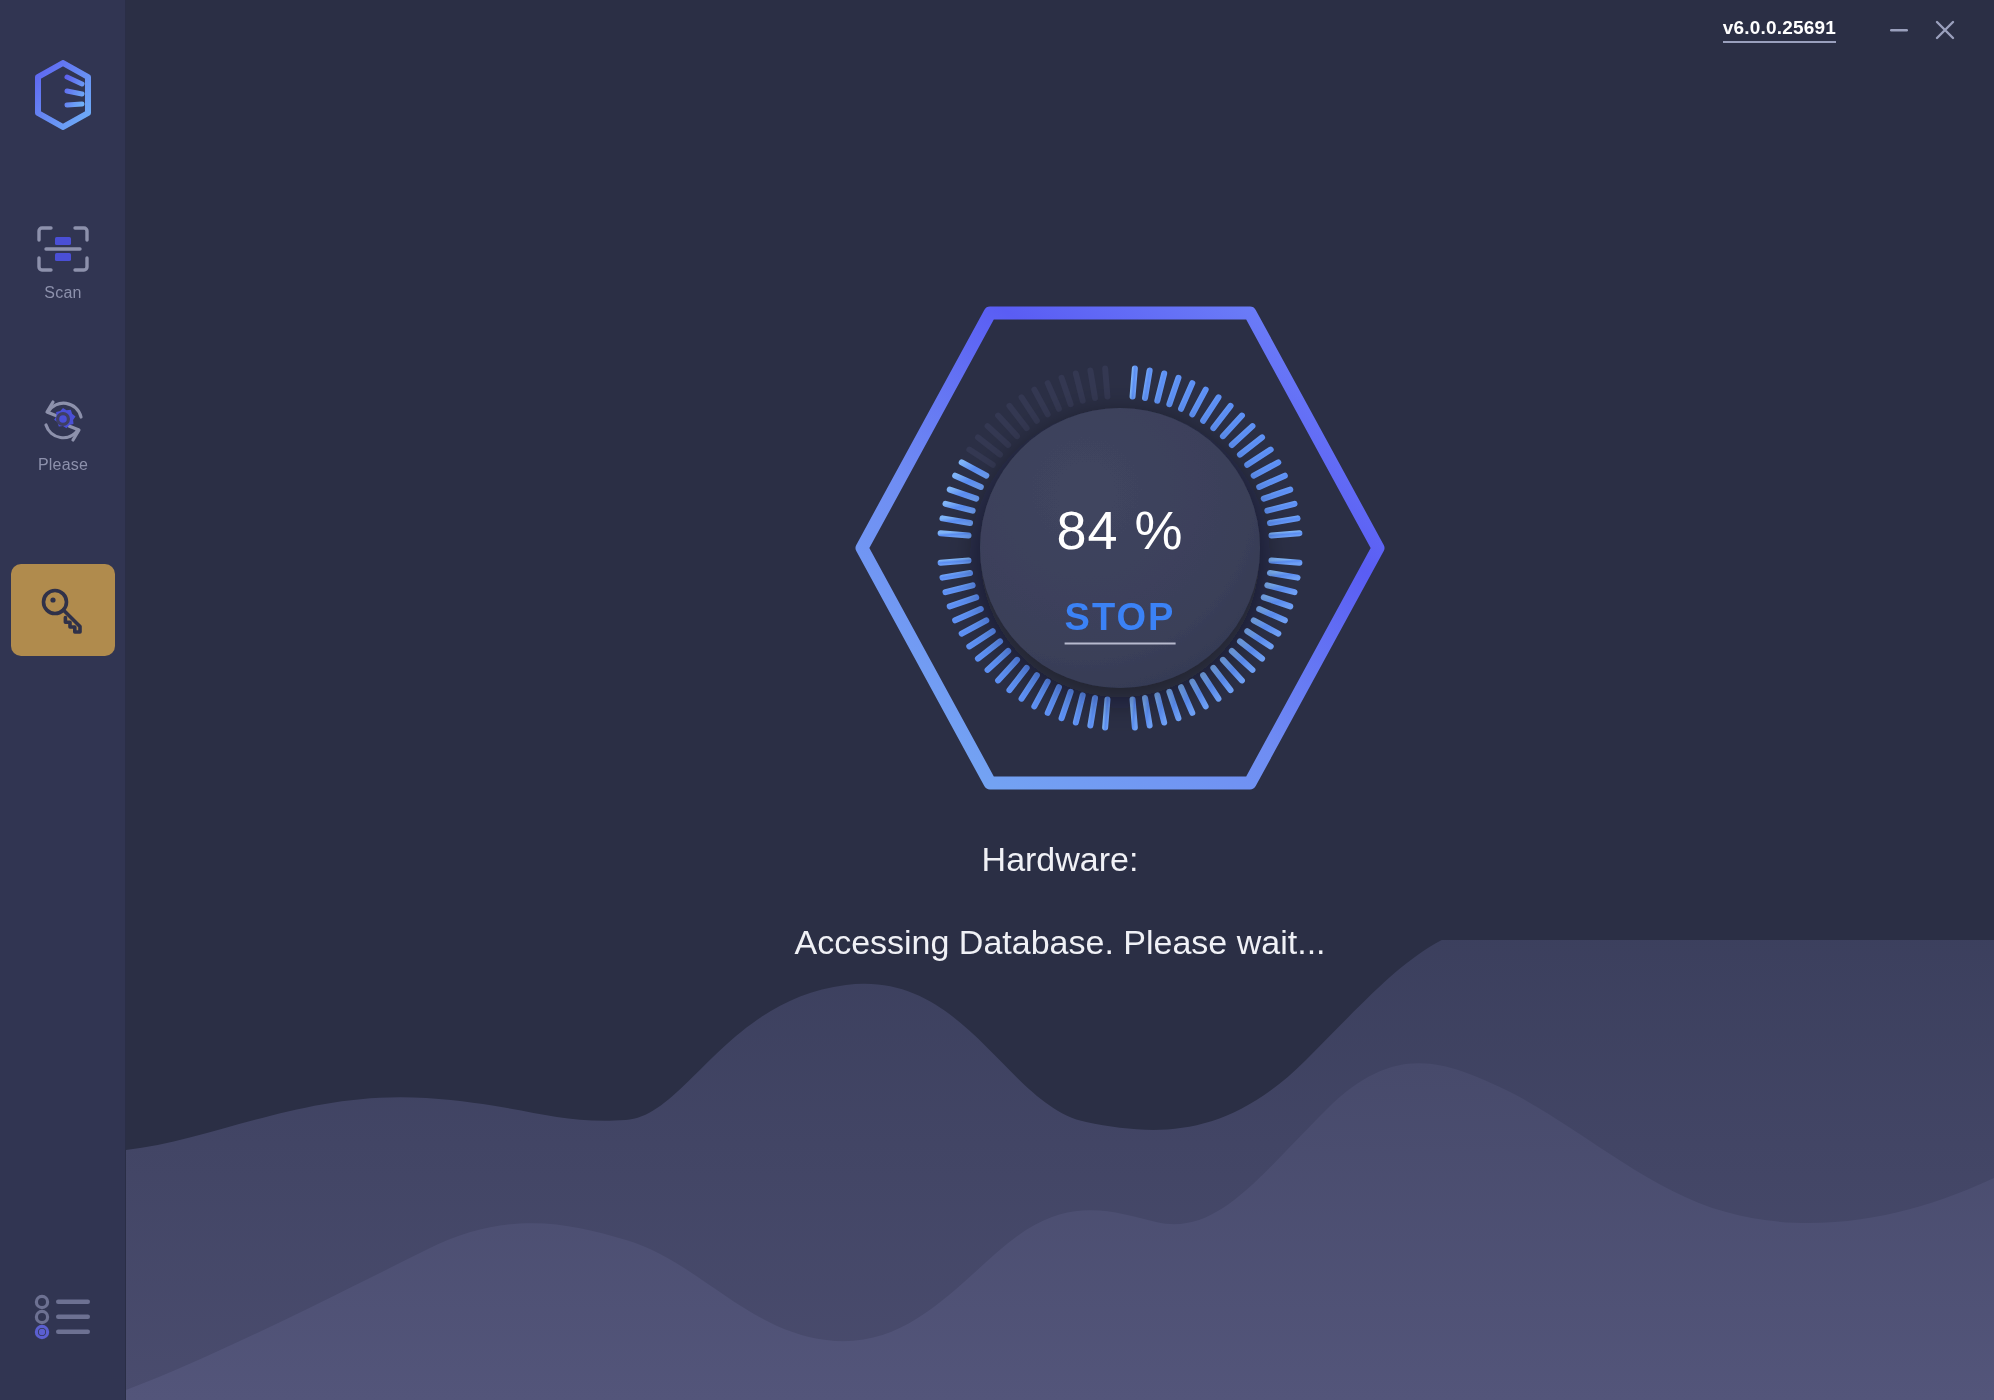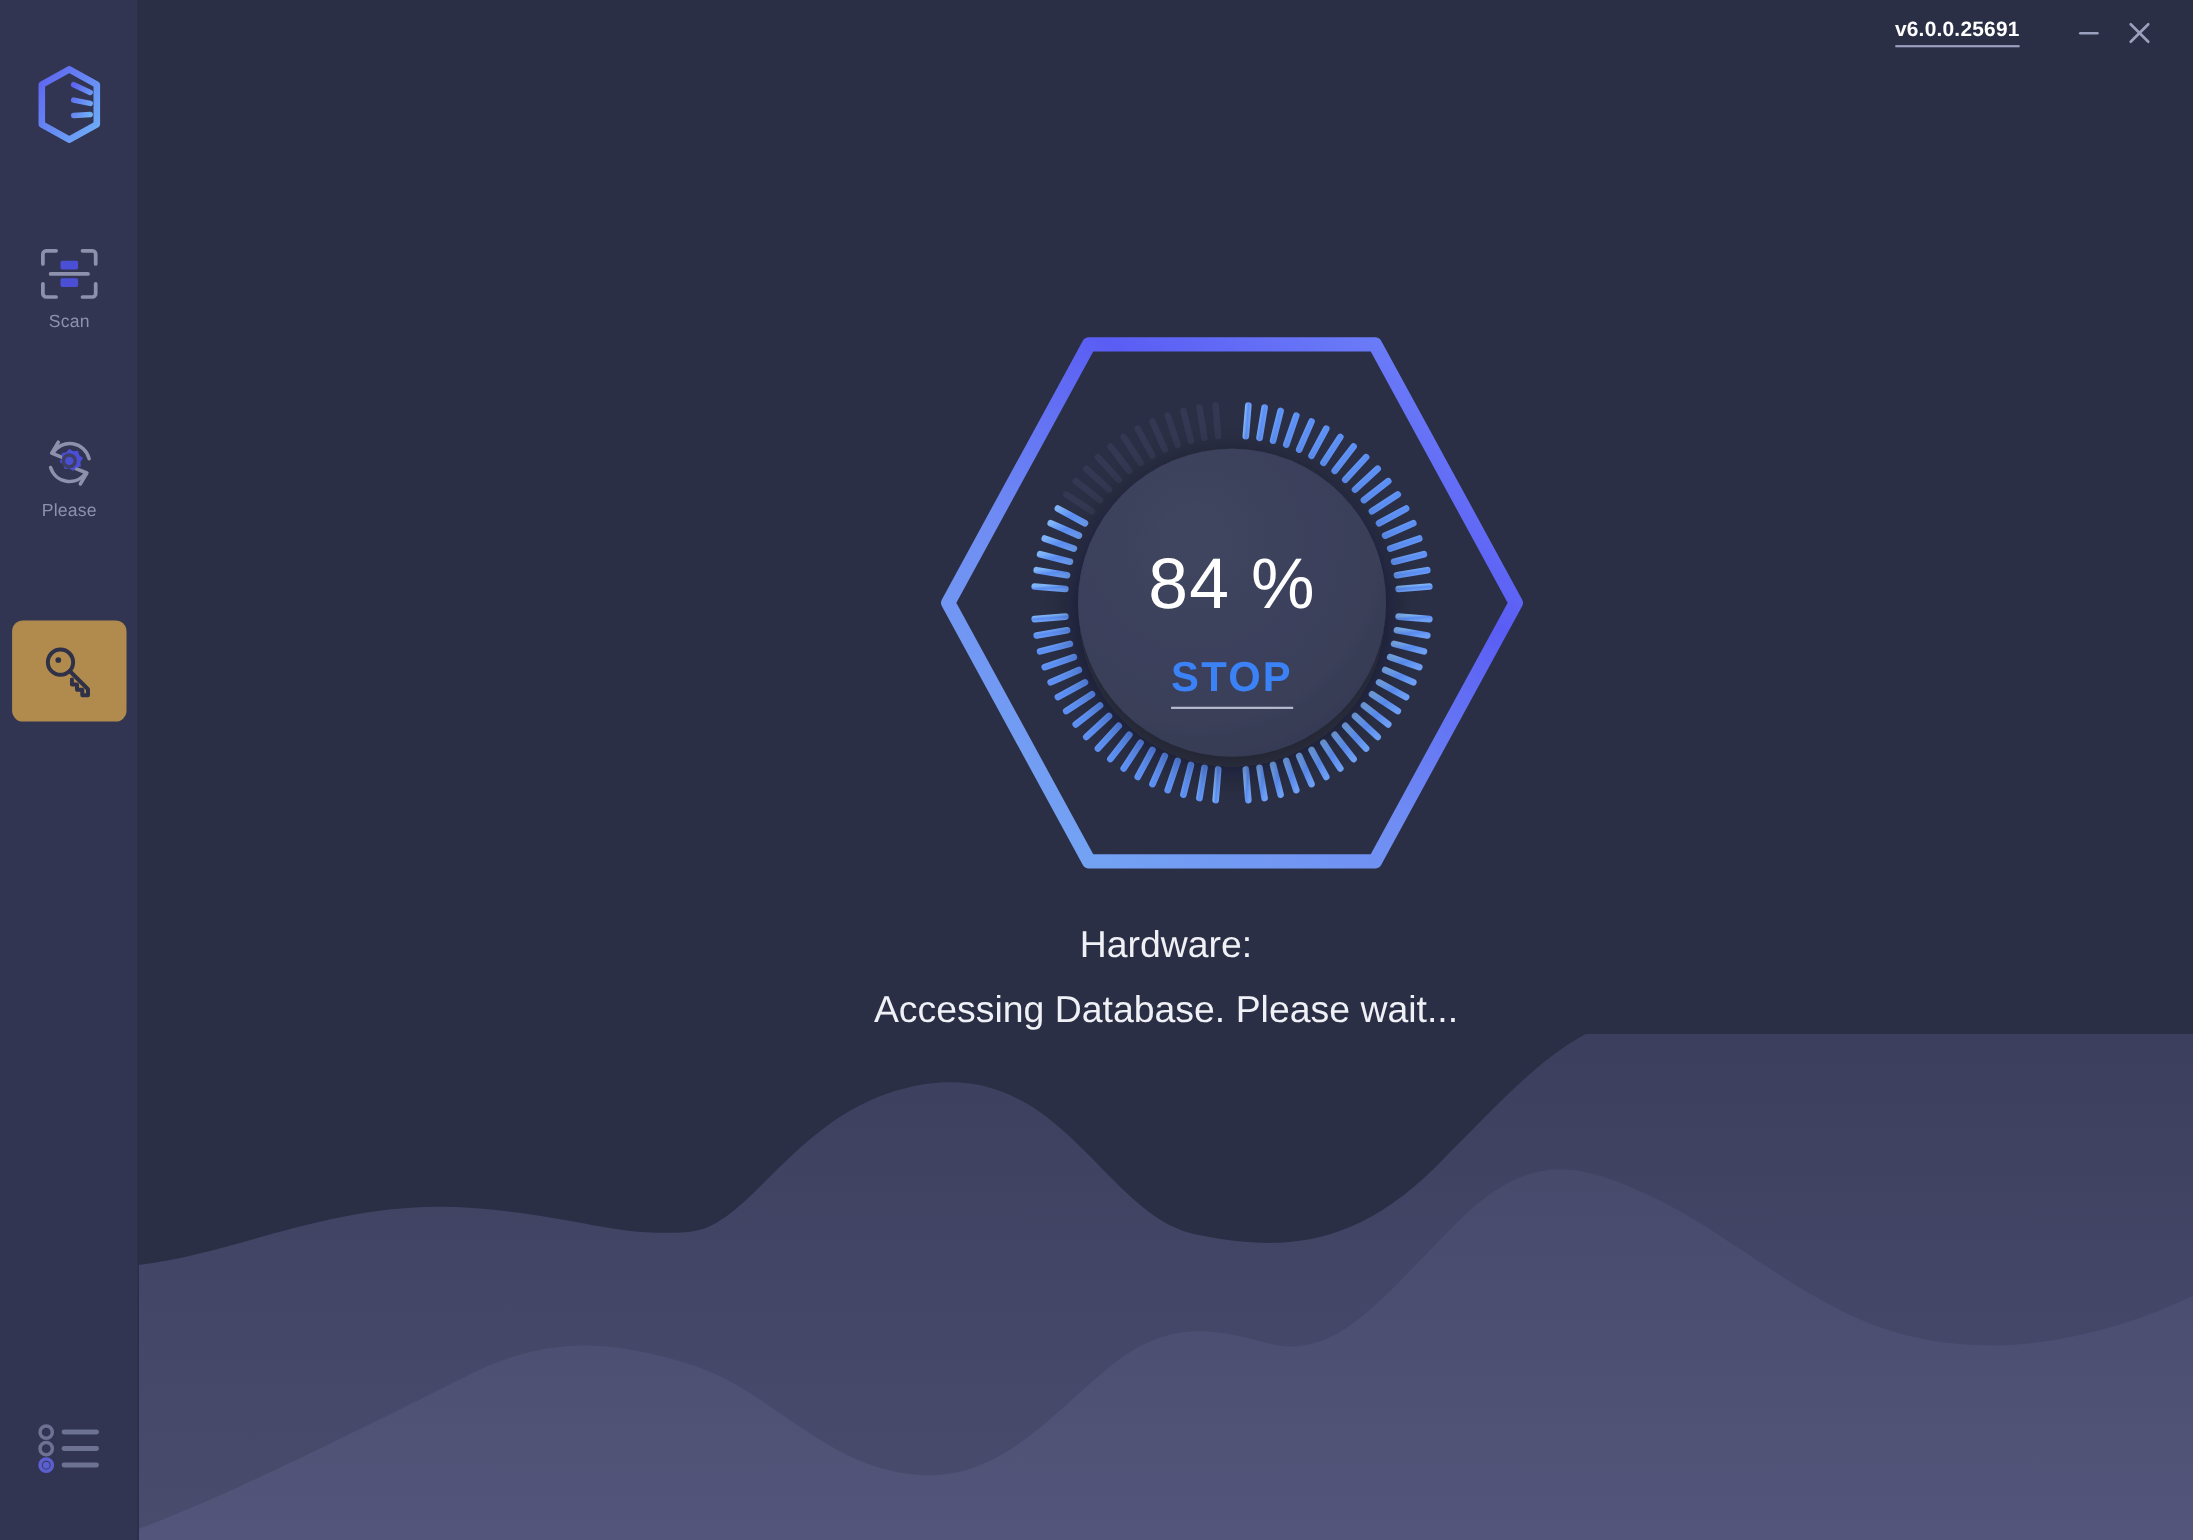--- a/index.html
+++ b/index.html
@@ -62,37 +62,37 @@
   .gauge-wrap {
     position:absolute; left:1060px; top:548px;
     transform:translate(-50%,-50%);
     width:620px; height:560px;
   }
   .gauge-wrap svg { display:block; overflow:visible; }
 
   .pct {
     position:absolute; left:50%; top:50%;
     transform:translate(-50%,-50%) translateY(-18px);
-    font-size:65px; color:#ffffff; letter-spacing:1px; white-space:nowrap;
+    font-size:54px; color:#ffffff; letter-spacing:1px; white-space:nowrap;
     font-family:"Liberation Sans", sans-serif; font-weight:300;
   }
   .stop {
     position:absolute; left:50%; top:50%;
     transform:translate(-50%,-50%) translateY(72px);
     font-size:38px; color:#3b82f6; letter-spacing:2px;
     border-bottom:2px solid #b7bace; padding-bottom:4px;
     cursor:pointer; pointer-events:auto;
     font-family:"Liberation Sans", sans-serif;
     font-weight:bold;
   }
 
   
   .status { position:absolute; left:126px; width:1868px; top:840px; text-align:center; z-index:4; }
   .status .s-title { font-size:34px; color:#f0f1f6; font-weight:400; }
-  .status .s-sub   { font-size:34px; color:#f0f1f6; font-weight:400; margin-top:20px; }
+  .status .s-sub   { font-size:34px; color:#f0f1f6; font-weight:400; margin-top:44px; }
 </style>
 </head>
 <body>
 
 <div id="app">
 
   <div class="waves">
     <svg viewBox="0 0 1868 460" preserveAspectRatio="none">
       <defs>
         <linearGradient id="wv1" x1="0" y1="0" x2="0" y2="1">

